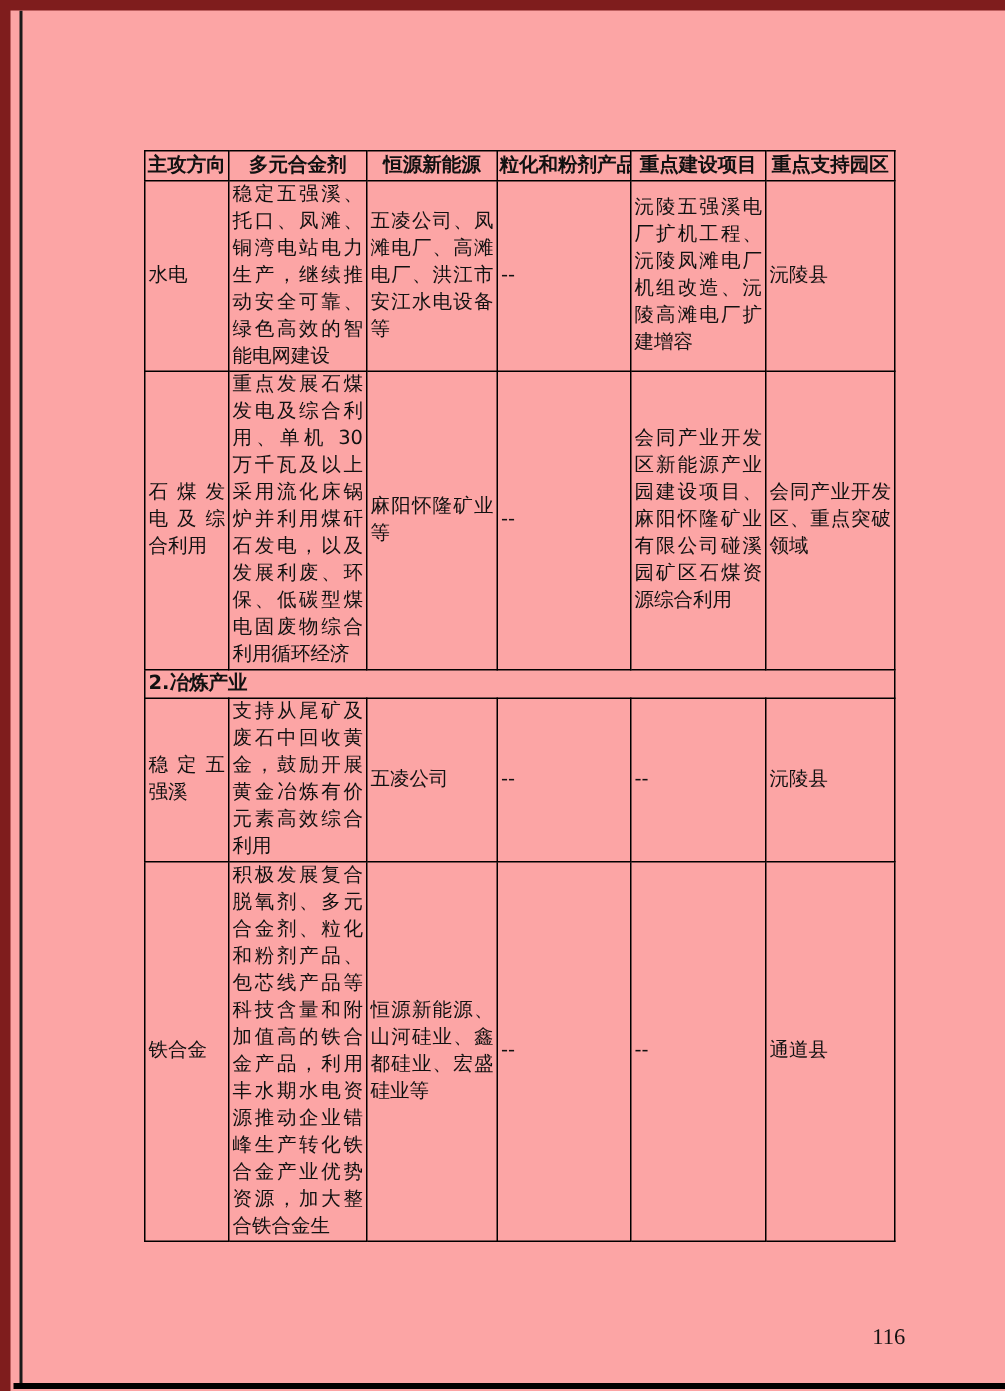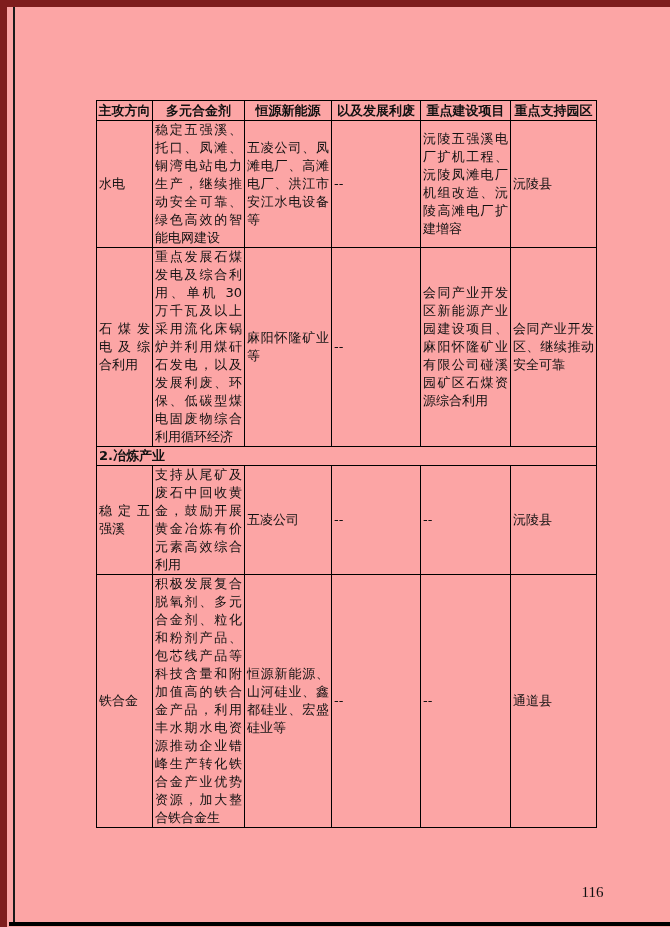--- a/index.html
+++ b/index.html
@@ -99,41 +99,41 @@
       <col style="width:87px">
       <col style="width:89px">
       <col style="width:90px">
       <col style="width:86px">
     </colgroup>
     <tbody>
         <tr class="r-head">
       <th>主攻方向</th>
       <th>多元合金剂</th>
       <th>恒源新能源</th>
-      <th>以及发展利废</th>
+      <th>粒化和粉剂产品</th>
       <th>重点建设项目</th>
       <th>重点支持园区</th>
     </tr>
 
     <tr class="r-1">
       <td class="jt">水电</td>
       <td class="jt">稳定五强溪、托口、凤滩、铜湾电站电力生产，继续推动安全可靠、绿色高效的智能电网建设</td>
       <td class="jt">五凌公司、凤滩电厂、高滩电厂、洪江市安江水电设备等</td>
       <td>--</td>
       <td class="jt">沅陵五强溪电厂扩机工程、沅陵凤滩电厂机组改造、沅陵高滩电厂扩建增容</td>
       <td>沅陵县</td>
     </tr>
 
     <tr class="r-2">
       <td class="jt">石煤发电及综合利用</td>
       <td class="jt">重点发展石煤发电及综合利用、单机 30 万千瓦及以上采用流化床锅炉并利用煤矸石发电，以及发展利废、环保、低碳型煤电固废物综合利用循环经济</td>
       <td class="jt">麻阳怀隆矿业等</td>
       <td>--</td>
       <td class="jt">会同产业开发区新能源产业园建设项目、麻阳怀隆矿业有限公司碰溪园矿区石煤资源综合利用</td>
-      <td class="jt">会同产业开发区、继续推动安全可靠</td>
+      <td class="jt">会同产业开发区、重点突破领域</td>
     </tr>
 
     <tr class="r-sec">
       <td class="section-cell" colspan="6">2.冶炼产业</td>
     </tr>
 
     <tr class="r-3">
       <td class="jt">稳定五强溪</td>
       <td class="jt">支持从尾矿及废石中回收黄金，鼓励开展黄金冶炼有价元素高效综合利用</td>
       <td>五凌公司</td>

